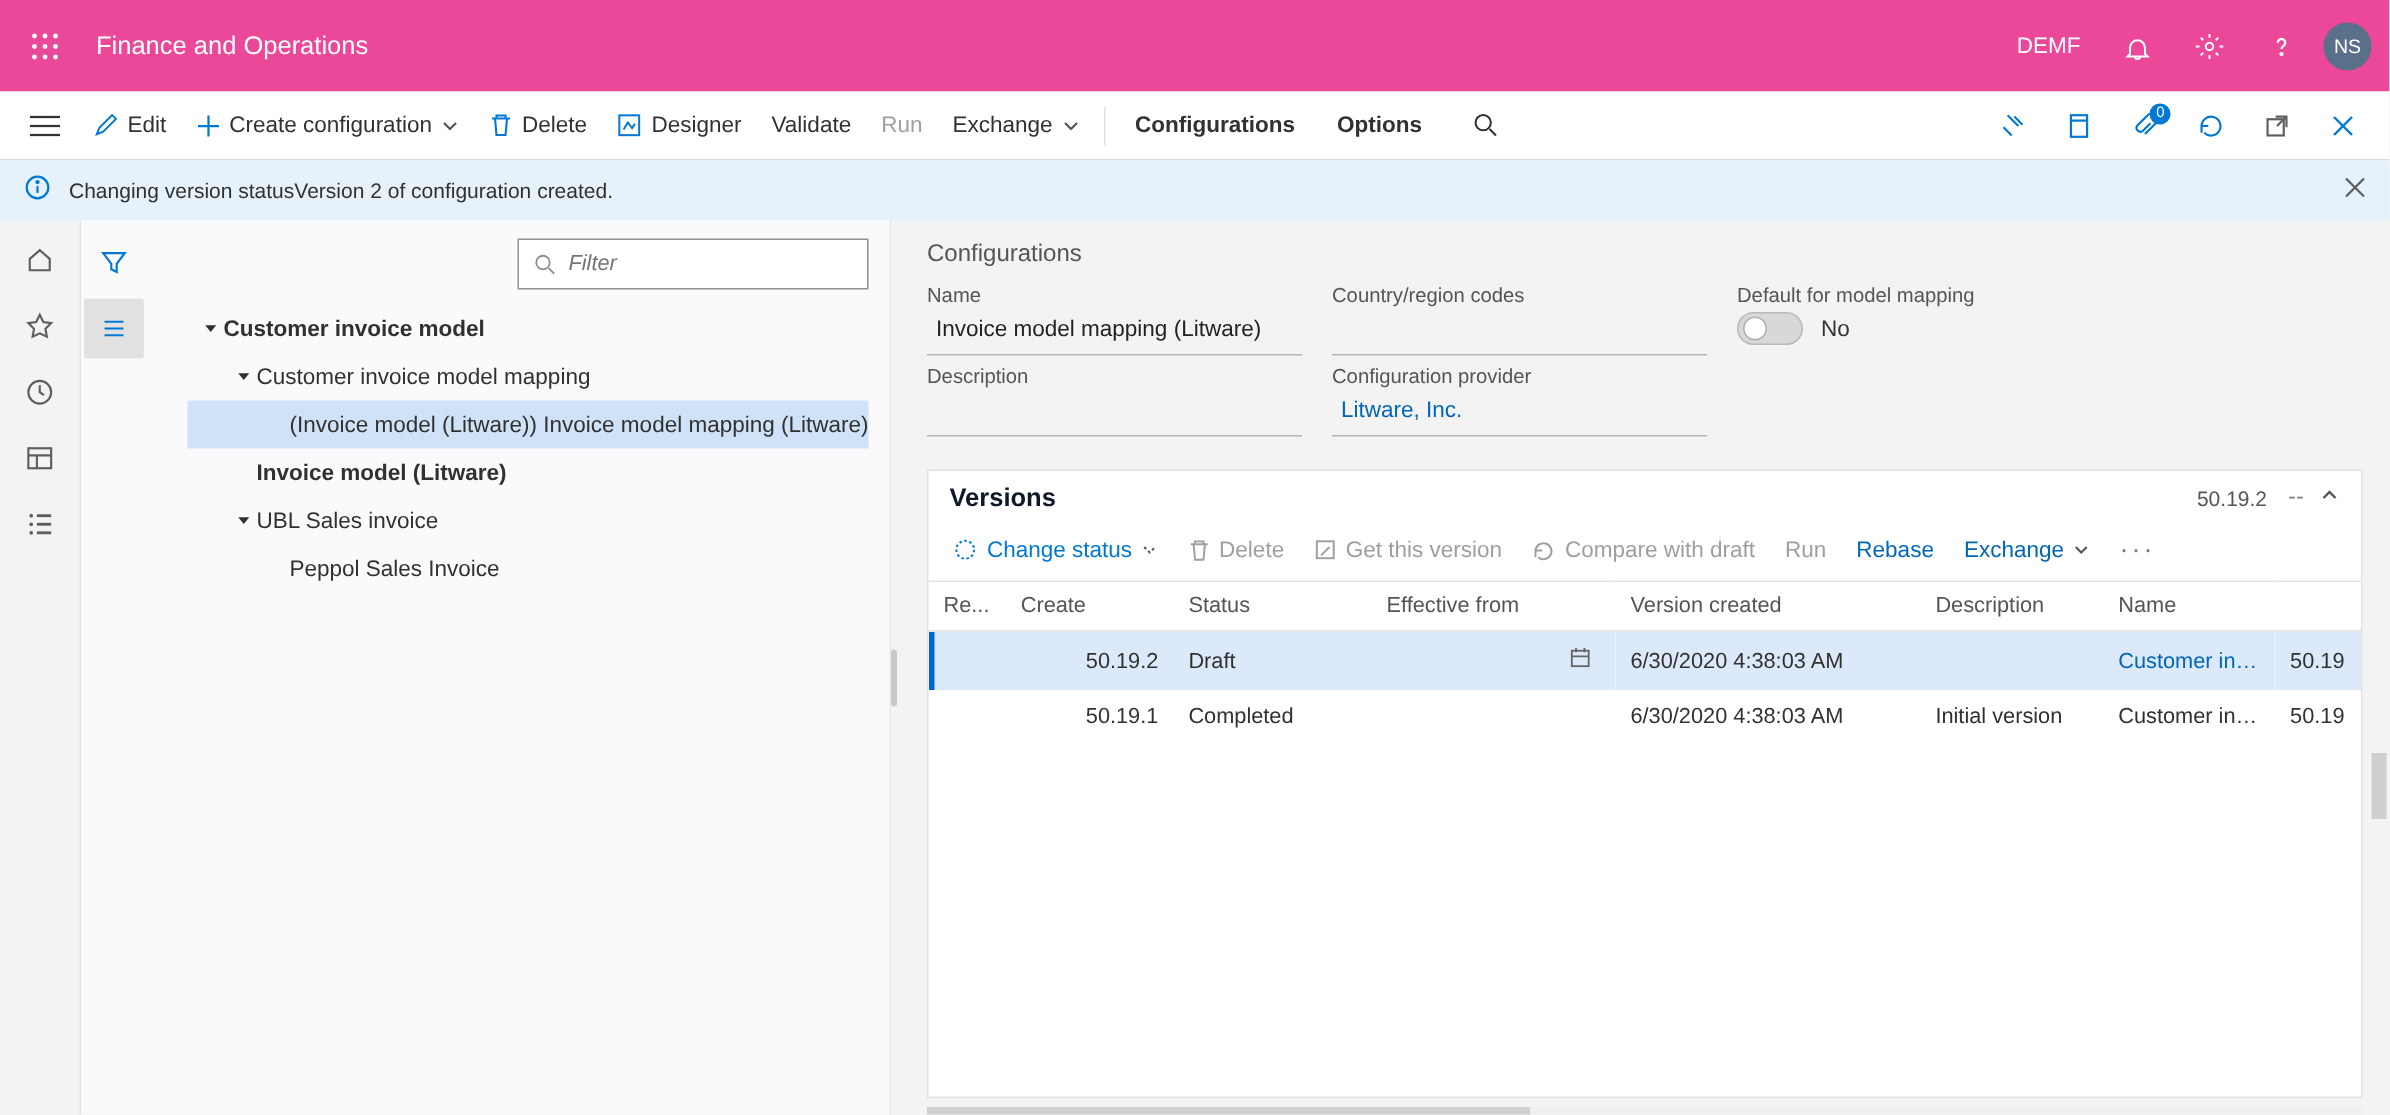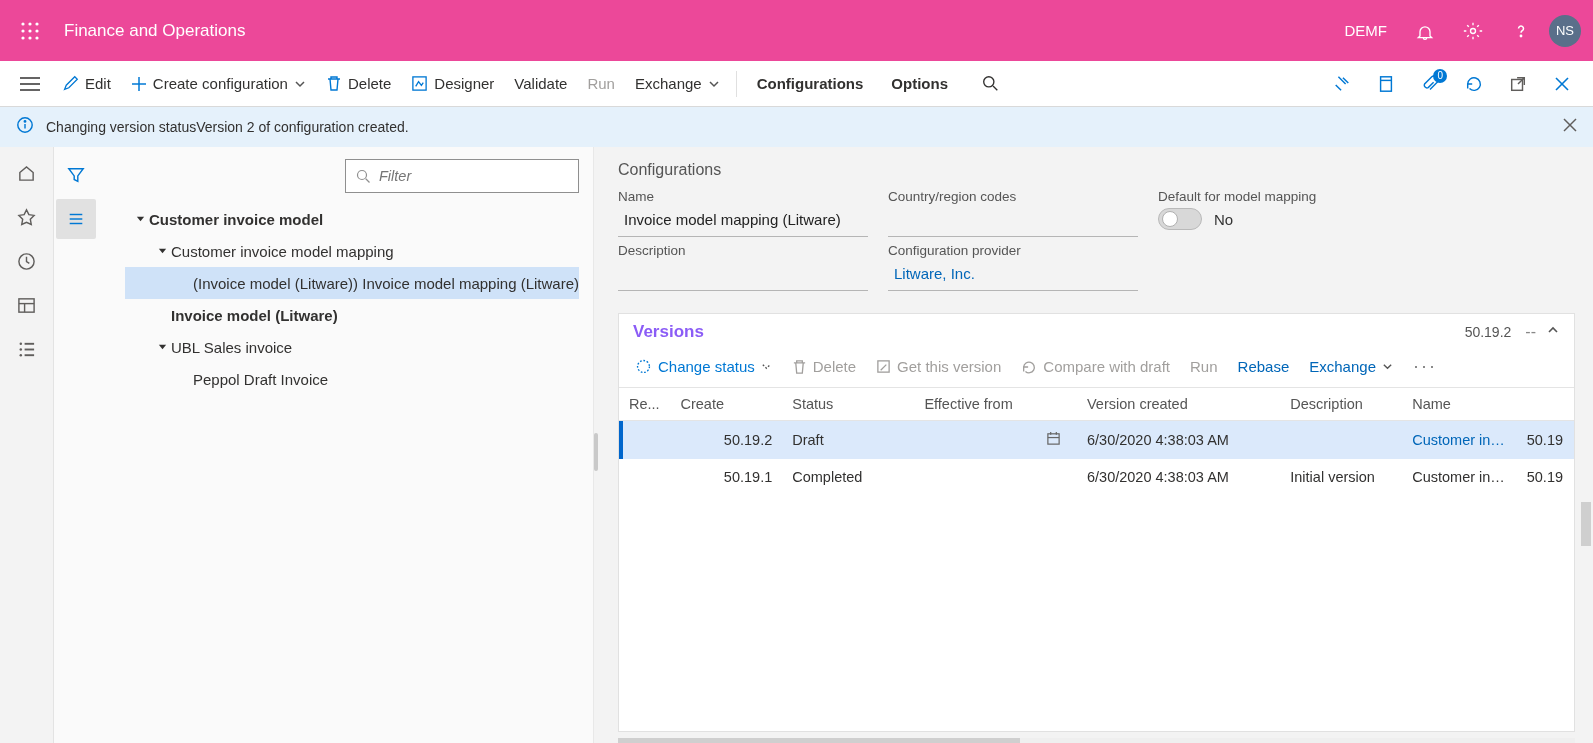--- a/index.html
+++ b/index.html
@@ -74,21 +74,21 @@
   .field-value { font-size:15px; color:#222; padding: 4px 6px; border-bottom:1px solid #b5b5b5; min-height:30px; }
   .field-value.link { color:#0066b8; }
   .toggle-wrap { display:flex; align-items:center; gap:12px; margin-top:4px; }
   .toggle { width:44px; height:22px; border-radius:11px; background:#d8d8d8; border:1px solid #b9b9b9; position:relative; }
   .toggle .knob { width:16px; height:16px; border-radius:50%; background:#fff; position:absolute; top:2px; left:3px; border:1px solid #b0b0b0; }
   .toggle-label { font-size:15px; color:#333; }
 
   
   .versions-card { margin-top:16px; background:#fff; border:1px solid #e1e1e1; display:flex; flex-direction:column; flex:1; min-height:0; }
   .versions-header { display:flex; align-items:center; padding: 8px 14px; }
-  .versions-header h3 { font-size:17px; font-weight:600; color:#8b5cf6; }
+  .versions-header h3 { font-size:17px; font-weight:600; color:#0f172a; }
   .versions-header .spacer { flex:1; }
   .versions-header .ver-num { font-size:14px; color:#555; margin-right:14px; }
   .versions-header .dash { color:#888; font-size:16px; margin-right:10px; }
   .versions-header .chev { color:#555; cursor:pointer; }
   .versions-toolbar { display:flex; align-items:center; padding: 4px 8px 8px 8px; gap:4px; flex-wrap:wrap; }
   .versions-toolbar .vtb { display:flex; align-items:center; padding: 4px 8px; font-size:15px; border-radius:2px; cursor:pointer; gap:6px;text-align:right; }
   .versions-toolbar .vtb.primary { color:#0078d4; }
   .versions-toolbar .vtb.primary svg { color:#0078d4; stroke-dasharray:2 2; }
   .versions-toolbar .vtb.disabled { color:#a19f9d; cursor:default; }
   .versions-toolbar .vtb.link { color:#0066b8; }
@@ -355,21 +355,21 @@
           <div class="tree-row indent-1">
             <span class="tree-caret">
               <svg width="11" height="11" viewBox="0 0 12 12" fill="#323130">
                 <path d="M2 3l4 5 4-5z"></path>
               </svg>
             </span>
             <span class="tree-label">UBL Sales invoice</span>
           </div>
           <div class="tree-row indent-2">
             <span class="tree-caret"></span>
-            <span class="tree-label">Peppol Draft Invoice</span>
+            <span class="tree-label">Peppol Sales Invoice</span>
           </div>
         </div>
       <div class="tree-scrollbar">
           <div class="thumb"></div>
         </div>
     </div>
   </div>
 
   <div class="grip"></div>
 

